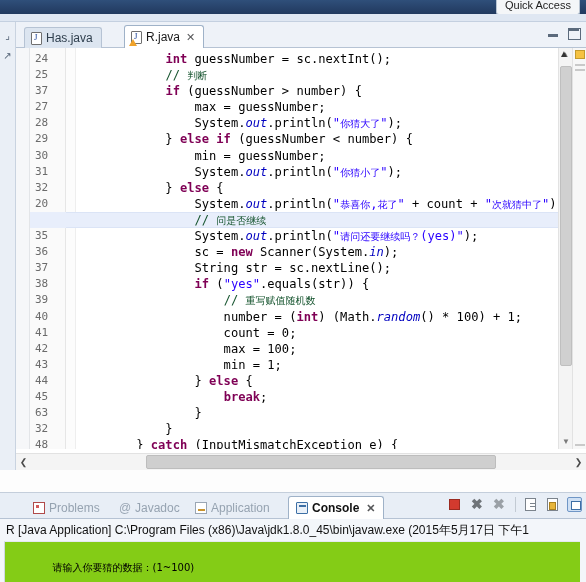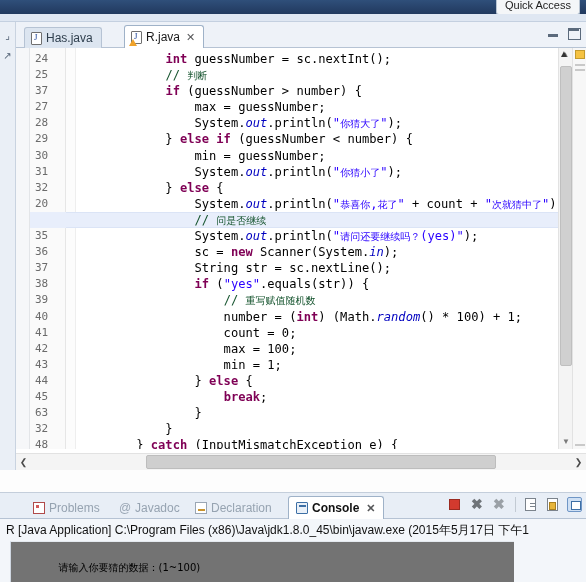--- a/index.html
+++ b/index.html
@@ -227,22 +227,22 @@
   .ct-lock { width:11px; height:13px; background:#fff; border:1px solid #7b838c; margin:1px 0 0 2px; }
   .ct-lock:after{content:"";position:absolute;left:1px;top:3px;width:5px;height:6px;background:#e7b53a;border:1px solid #a87f20;}
   .ct-pin { width:15px; height:15px; background:#cfe0f4; border:1px solid #6f96c6; border-radius:2px; }
   .ct-pin:after{content:"";position:absolute;left:3px;top:3px;width:8px;height:7px;border:1px solid #3d6fa5;background:#fff;}
 
   .console-title {
     position:absolute; left:6px; top:29px; width:574px;
     font-size:12px; color:#111; white-space:nowrap; overflow:hidden;
   }
   .console-body {
-    position:absolute; left:10px; top:48px; width:504px; height:42px;
-    background:#737373; border-left:1px solid #cfd7e1; border-top:1px solid #e4e9ef;
+    position:absolute; left:4px; top:48px; width:576px; height:42px;
+    background:#84cc16; border-left:1px solid #cfd7e1; border-top:1px solid #e4e9ef;
     padding:4px 0 0 6px;
     font-family:"DejaVu Sans Mono", monospace;
     font-size:11.5px; color:#000; white-space:pre;
   }
   .console-body .cjkout { font-family:"DejaVu Sans", sans-serif; font-size:10px; }
 </style>
 </head>
 <body>
 
 <div id="app">
@@ -340,21 +340,21 @@
         <span>Problems</span>
       </div>
 
       <div class="btab inactive" style="left:112px;">
         <span class="mini-ico mi-javadoc">@</span>
         <span>Javadoc</span>
       </div>
 
       <div class="btab inactive" style="left:188px;">
         <span class="mini-ico mi-decl"></span>
-        <span>Declaration</span>
+        <span>Application</span>
       </div>
 
       <div class="btab active" style="left:288px;justify-content:flex-end;">
         <span class="mini-ico mi-console"></span>
         <span>Console</span>
         <span class="btab-close">✕</span>
       </div>
 
       <div class="console-toolbar">
         <span class="ctool">

